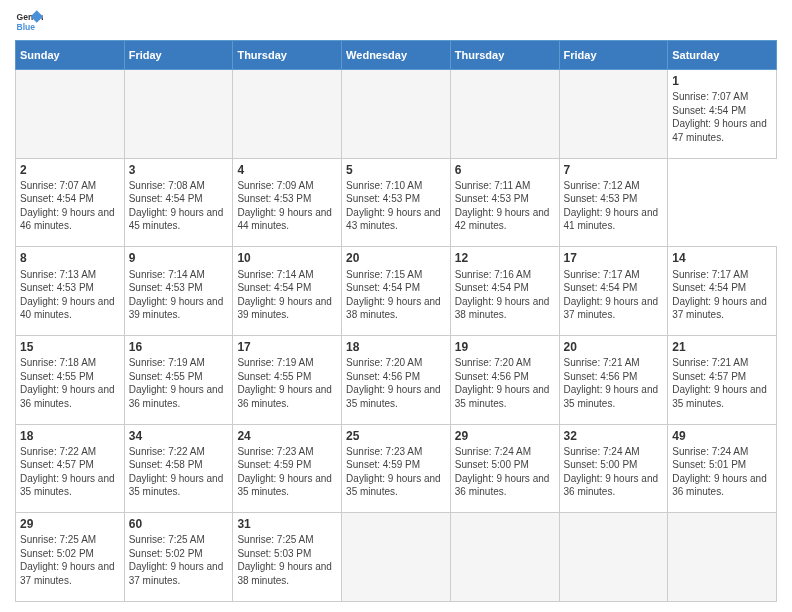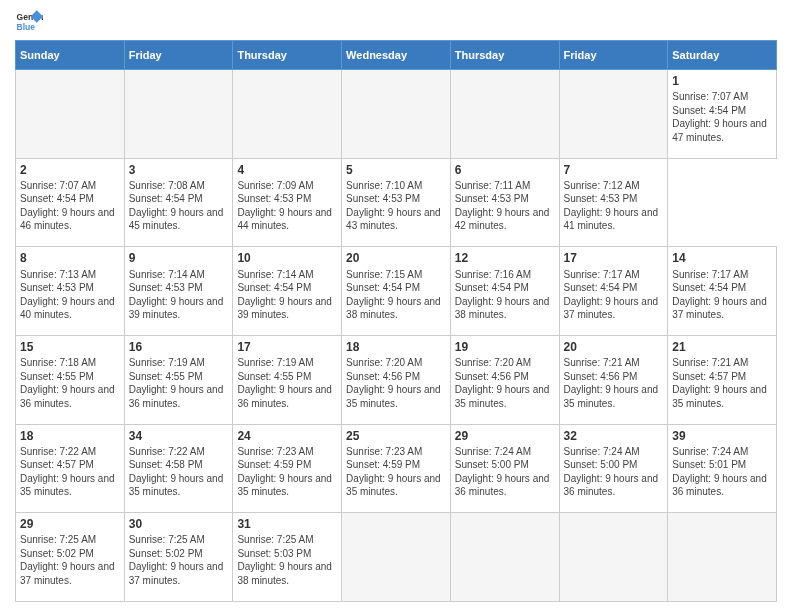--- a/index.html
+++ b/index.html
@@ -252,31 +252,31 @@
           </td>
           <td>
             <span class="day-num">29</span>
             <div class="day-info">Sunrise: 7:24 AM<br>Sunset: 5:00 PM<br>Daylight: 9 hours and 36 minutes.</div>
           </td>
           <td>
             <span class="day-num">32</span>
             <div class="day-info">Sunrise: 7:24 AM<br>Sunset: 5:00 PM<br>Daylight: 9 hours and 36 minutes.</div>
           </td>
           <td>
-            <span class="day-num">39</span>
+            <span class="day-num">49</span>
             <div class="day-info">Sunrise: 7:24 AM<br>Sunset: 5:01 PM<br>Daylight: 9 hours and 36 minutes.</div>
           </td>
         </tr>
         <tr>
           <td>
             <span class="day-num">29</span>
             <div class="day-info">Sunrise: 7:25 AM<br>Sunset: 5:02 PM<br>Daylight: 9 hours and 37 minutes.</div>
           </td>
           <td>
-            <span class="day-num">30</span>
+            <span class="day-num">60</span>
             <div class="day-info">Sunrise: 7:25 AM<br>Sunset: 5:02 PM<br>Daylight: 9 hours and 37 minutes.</div>
           </td>
           <td>
             <span class="day-num">31</span>
             <div class="day-info">Sunrise: 7:25 AM<br>Sunset: 5:03 PM<br>Daylight: 9 hours and 38 minutes.</div>
           </td>
           <td class="empty"></td>
           <td class="empty"></td>
           <td class="empty"></td>
           <td class="empty"></td>

